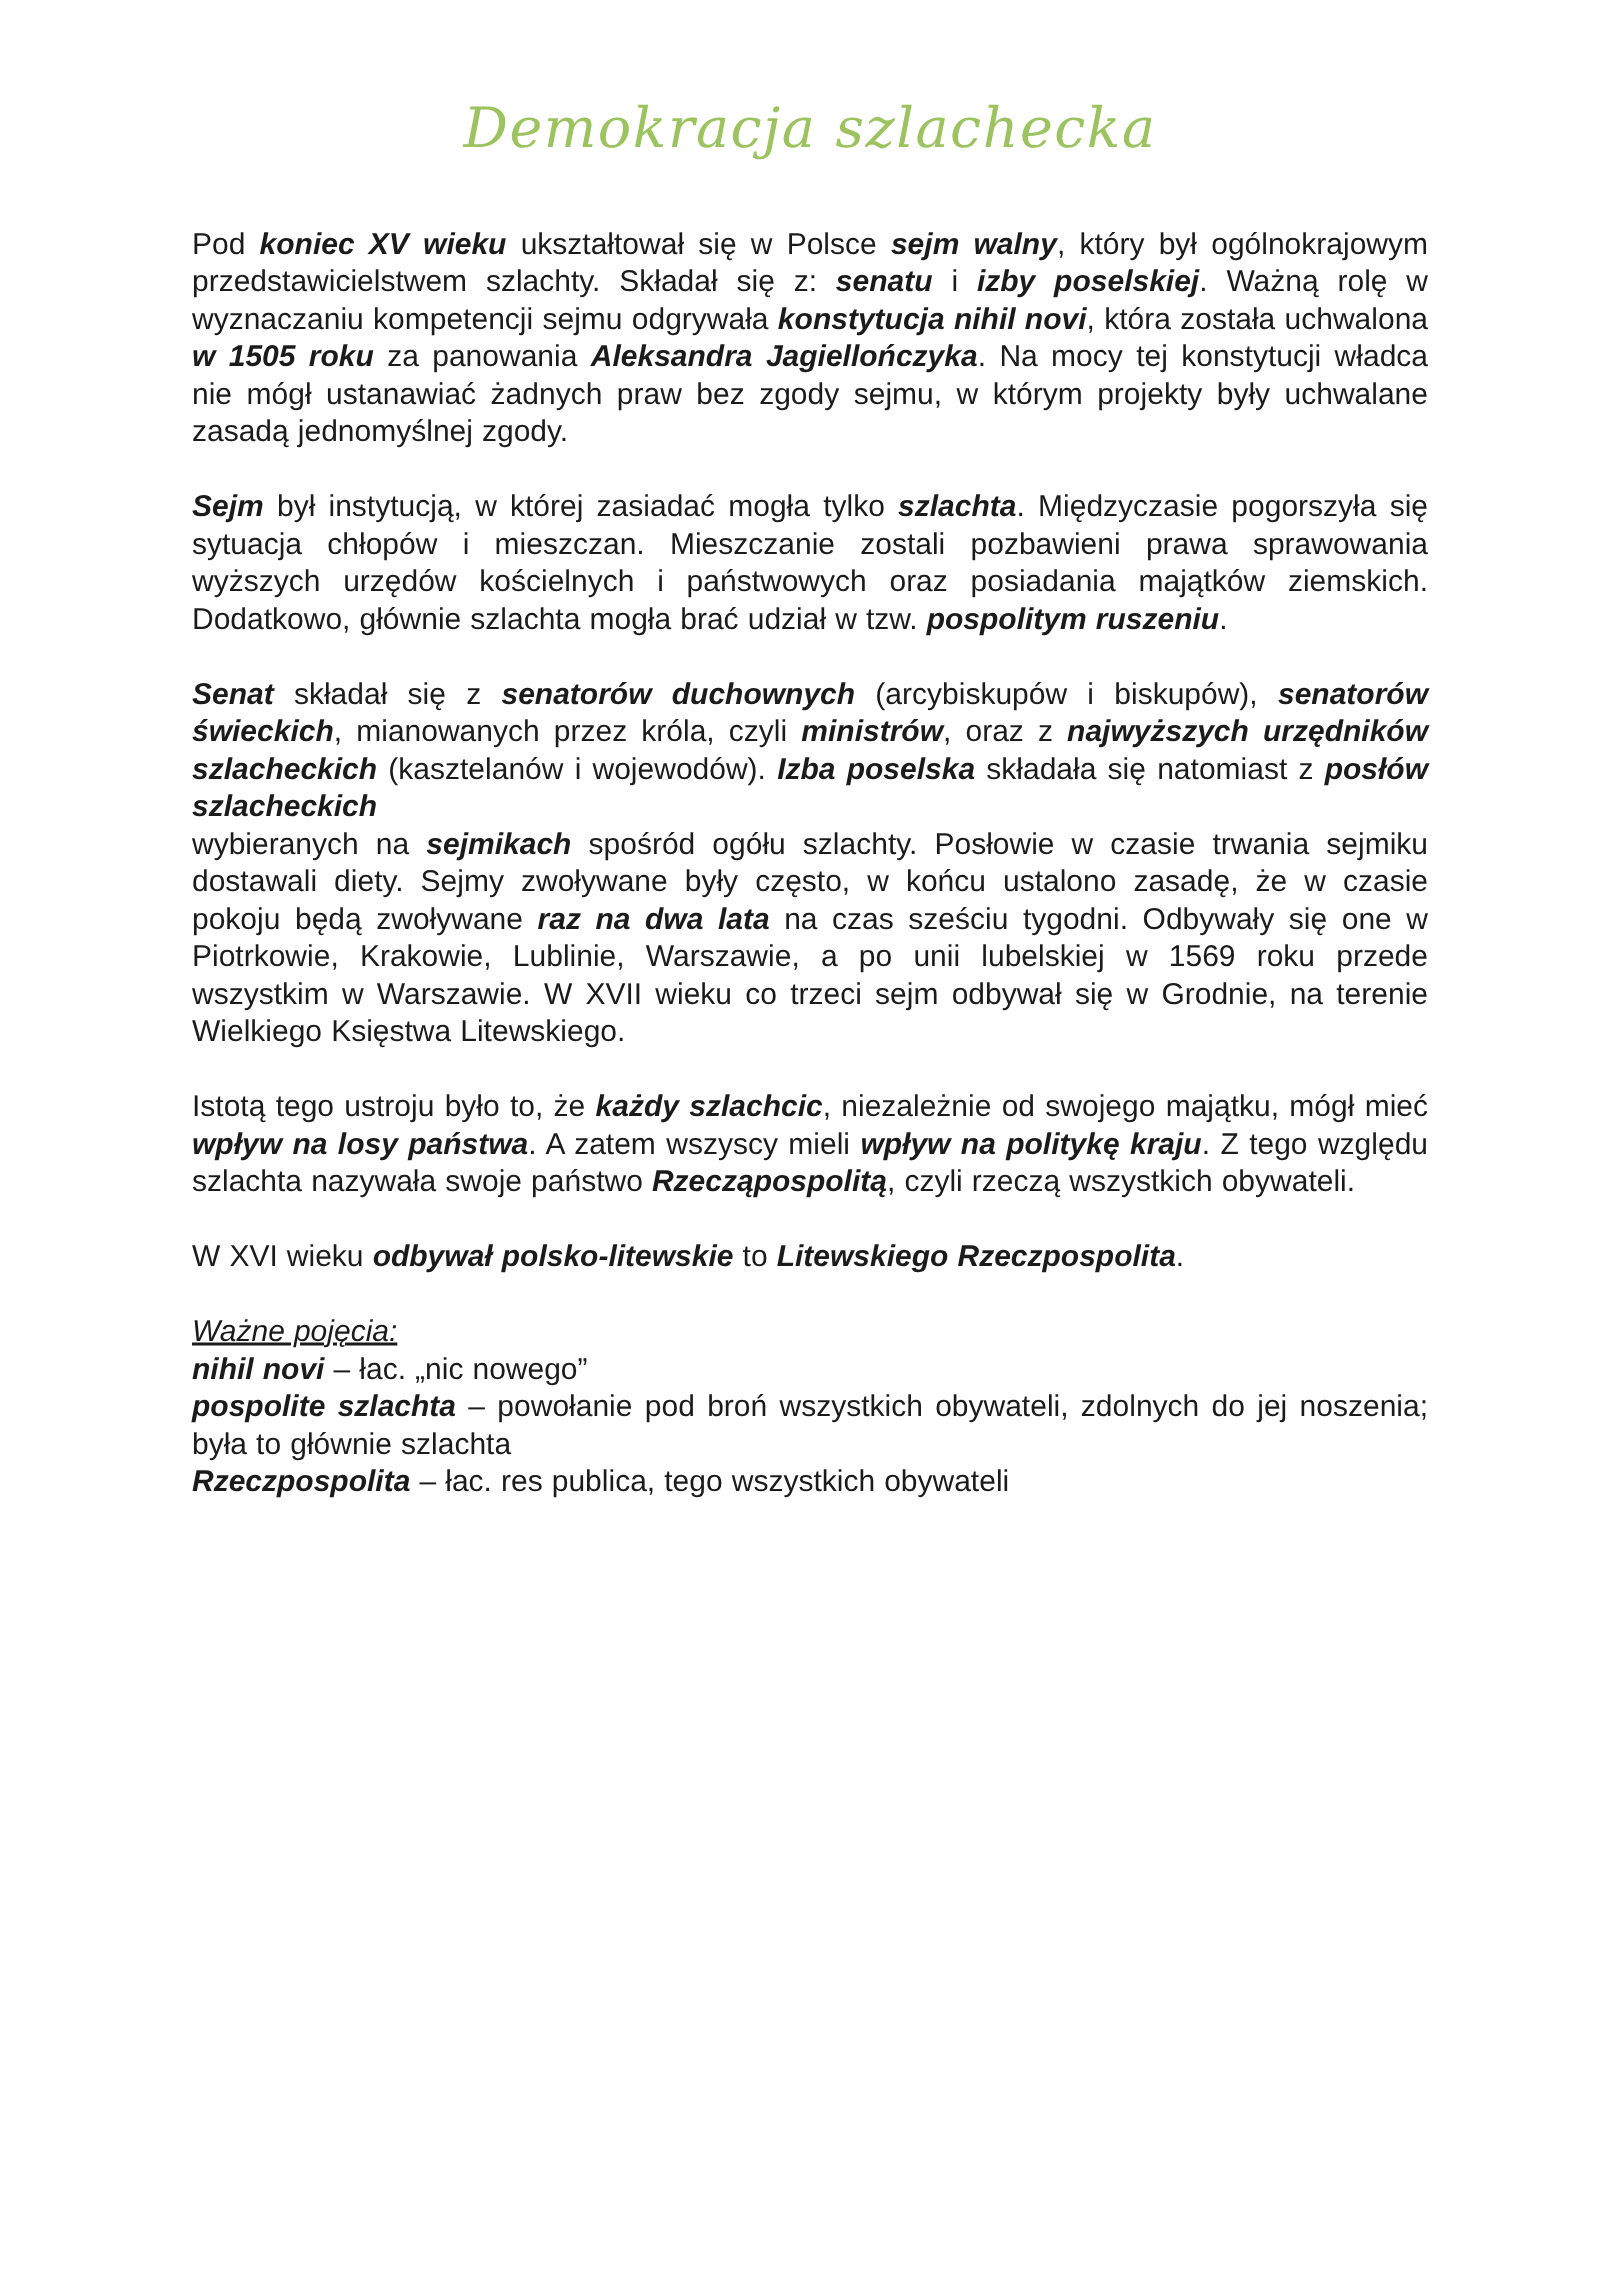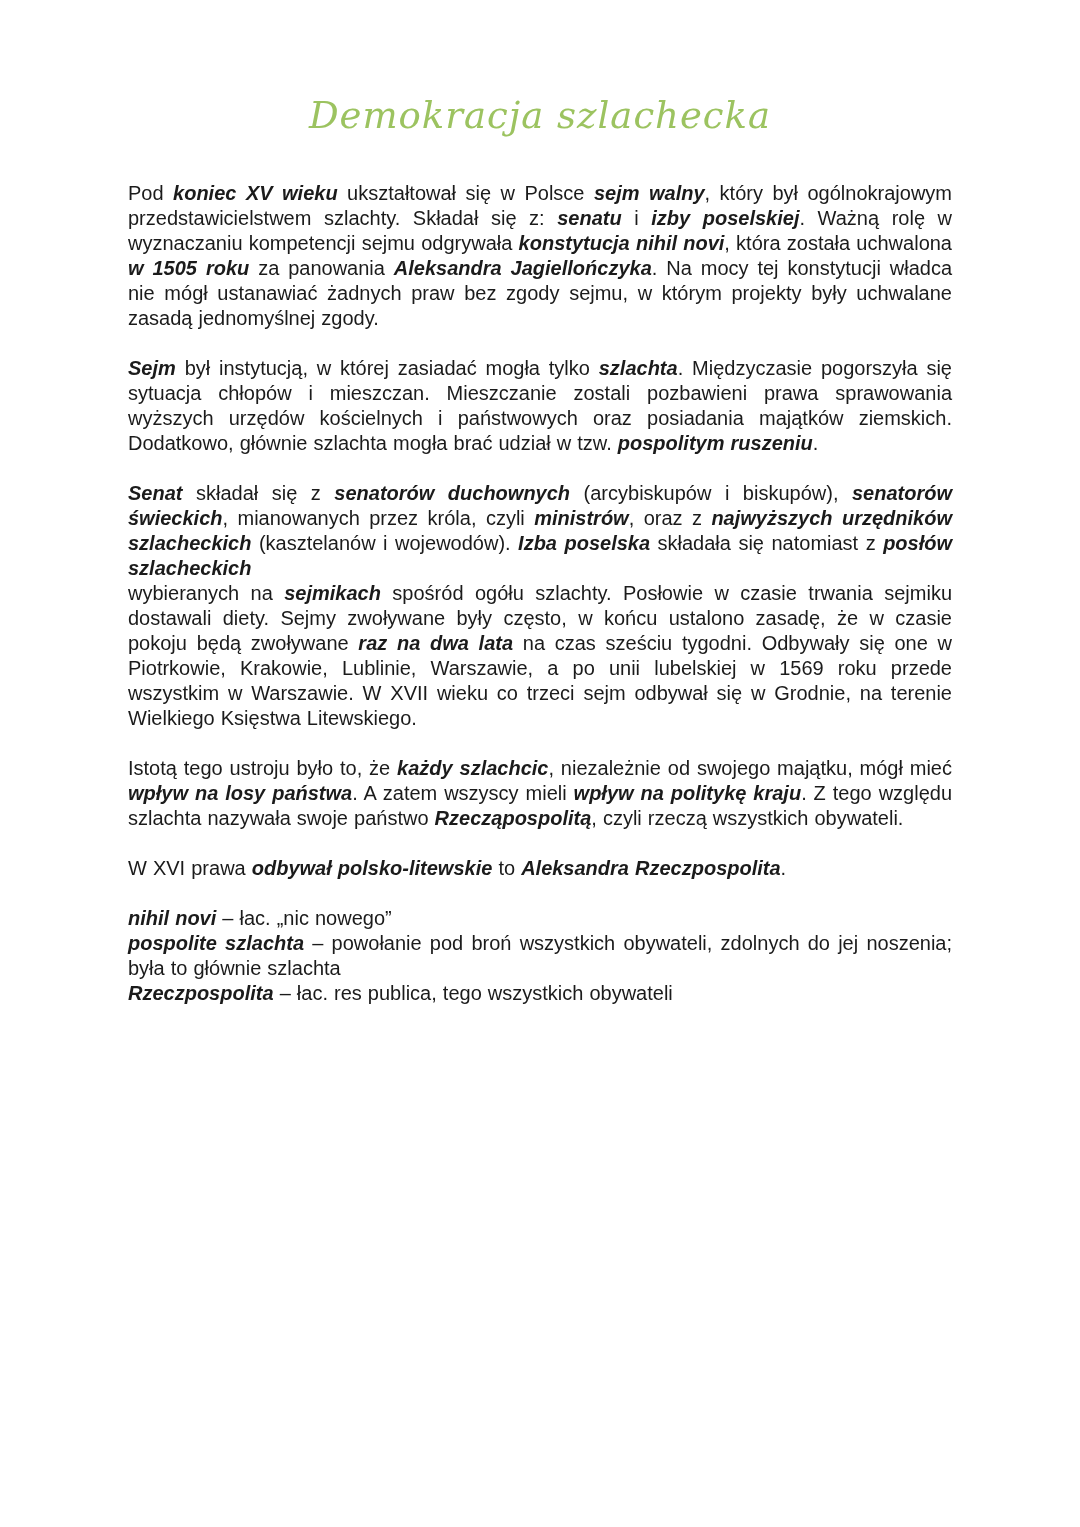--- a/index.html
+++ b/index.html
@@ -18,21 +18,21 @@
     font-family: "Liberation Sans", sans-serif;
     color: var(--text-color);
   }
   .page {
     width: 1080px;
     height: 1527px;
     padding: 0 128px;
     background: var(--page-bg);
   }
   .doc-title {
-    margin-top: 94px;
+    margin-top: 64px;
     margin-bottom: 44px;
     text-align: center;
     font-family: "DejaVu Serif", serif;
     font-style: italic;
     font-weight: normal;
     font-size: 37px;
     letter-spacing: 1px;
     color: var(--title-color);
   }
   .para {
@@ -61,21 +61,22 @@
   <h1 class="doc-title">Demokracja szlachecka</h1>
 
   <p class="para"><span>Pod </span><span class="run-bi">koniec XV wieku</span><span> ukształtował się w Polsce </span><span class="run-bi">sejm walny</span><span>, który był ogólnokrajowym przedstawicielstwem szlachty. Składał się z: </span><span class="run-bi">senatu</span><span> i </span><span class="run-bi">izby poselskiej</span><span>. Ważną rolę w wyznaczaniu kompetencji sejmu odgrywała </span><span class="run-bi">konstytucja nihil novi</span><span>, która została uchwalona </span><span class="run-bi">w 1505 roku</span><span> za panowania </span><span class="run-bi">Aleksandra Jagiellończyka</span><span>. Na mocy tej konstytucji władca nie mógł ustanawiać żadnych praw bez zgody sejmu, w którym projekty były uchwalane zasadą jednomyślnej zgody.</span></p>
 
   <p class="para"><span class="run-bi">Sejm</span><span> był instytucją, w której zasiadać mogła tylko </span><span class="run-bi">szlachta</span><span>. Międzyczasie pogorszyła się sytuacja chłopów i mieszczan. Mieszczanie zostali pozbawieni prawa sprawowania wyższych urzędów kościelnych i państwowych oraz posiadania majątków ziemskich. Dodatkowo, głównie szlachta mogła brać udział w tzw. </span><span class="run-bi">pospolitym ruszeniu</span><span>.</span></p>
 
   <p class="para"><span class="run-bi">Senat</span><span> składał się z </span><span class="run-bi">senatorów duchownych</span><span> (arcybiskupów i biskupów), </span><span class="run-bi">senatorów świeckich</span><span>, mianowanych przez króla, czyli </span><span class="run-bi">ministrów</span><span>, oraz z </span><span class="run-bi">najwyższych urzędników szlacheckich</span><span> (kasztelanów i wojewodów). </span><span class="run-bi">Izba poselska</span><span> składała się natomiast z </span><span class="run-bi">posłów szlacheckich</span><br><span>wybieranych na </span><span class="run-bi">sejmikach</span><span> spośród ogółu szlachty. Posłowie w czasie trwania sejmiku dostawali diety. Sejmy zwoływane były często, w końcu ustalono zasadę, że w czasie pokoju będą zwoływane </span><span class="run-bi">raz na dwa lata</span><span> na czas sześciu tygodni. Odbywały się one w Piotrkowie, Krakowie, Lublinie, Warszawie, a po unii lubelskiej w 1569 roku przede wszystkim w Warszawie. W XVII wieku co trzeci sejm odbywał się w Grodnie, na terenie Wielkiego Księstwa Litewskiego.</span></p>
 
   <p class="para"><span>Istotą tego ustroju było to, że </span><span class="run-bi">każdy szlachcic</span><span>, niezależnie od swojego majątku, mógł mieć </span><span class="run-bi">wpływ na losy państwa</span><span>. A zatem wszyscy mieli </span><span class="run-bi">wpływ na politykę kraju</span><span>. Z tego względu szlachta nazywała swoje państwo </span><span class="run-bi">Rzecząpospolitą</span><span>, czyli rzeczą wszystkich obywateli.</span></p>
 
-  <p class="para"><span>W XVI prawa </span><span class="run-bi">odbywał polsko-litewskie</span><span> to </span><span class="run-bi">Aleksandra Rzeczpospolita</span><span>.</span></p>
+  <p class="para"><span>W XVI wieku </span><span class="run-bi">odbywał polsko-litewskie</span><span> to </span><span class="run-bi">Litewskiego Rzeczpospolita</span><span>.</span></p>
 
+  <p class="para tight"><span class="run-iu">Ważne pojęcia:</span></p>
 
   <p class="para tight"><span class="run-bi">nihil novi</span><span> – łac. „nic nowego”</span></p>
 
   <p class="para tight"><span class="run-bi">pospolite szlachta</span><span> – powołanie pod broń wszystkich obywateli, zdolnych do jej noszenia; była to głównie szlachta</span></p>
 
   <p class="para tight"><span class="run-bi">Rzeczpospolita</span><span> – łac. res publica, tego wszystkich obywateli</span></p>
 </div>
 
 </body></html>

